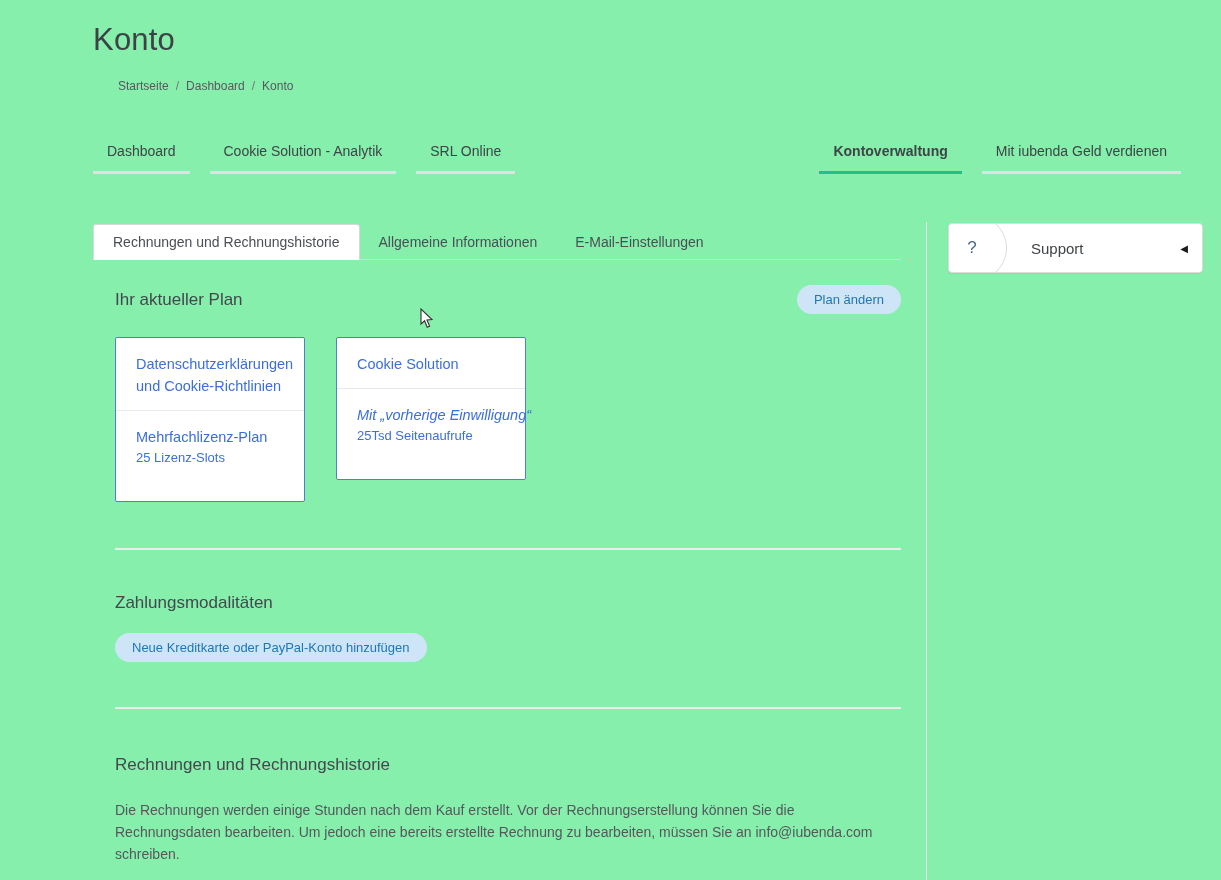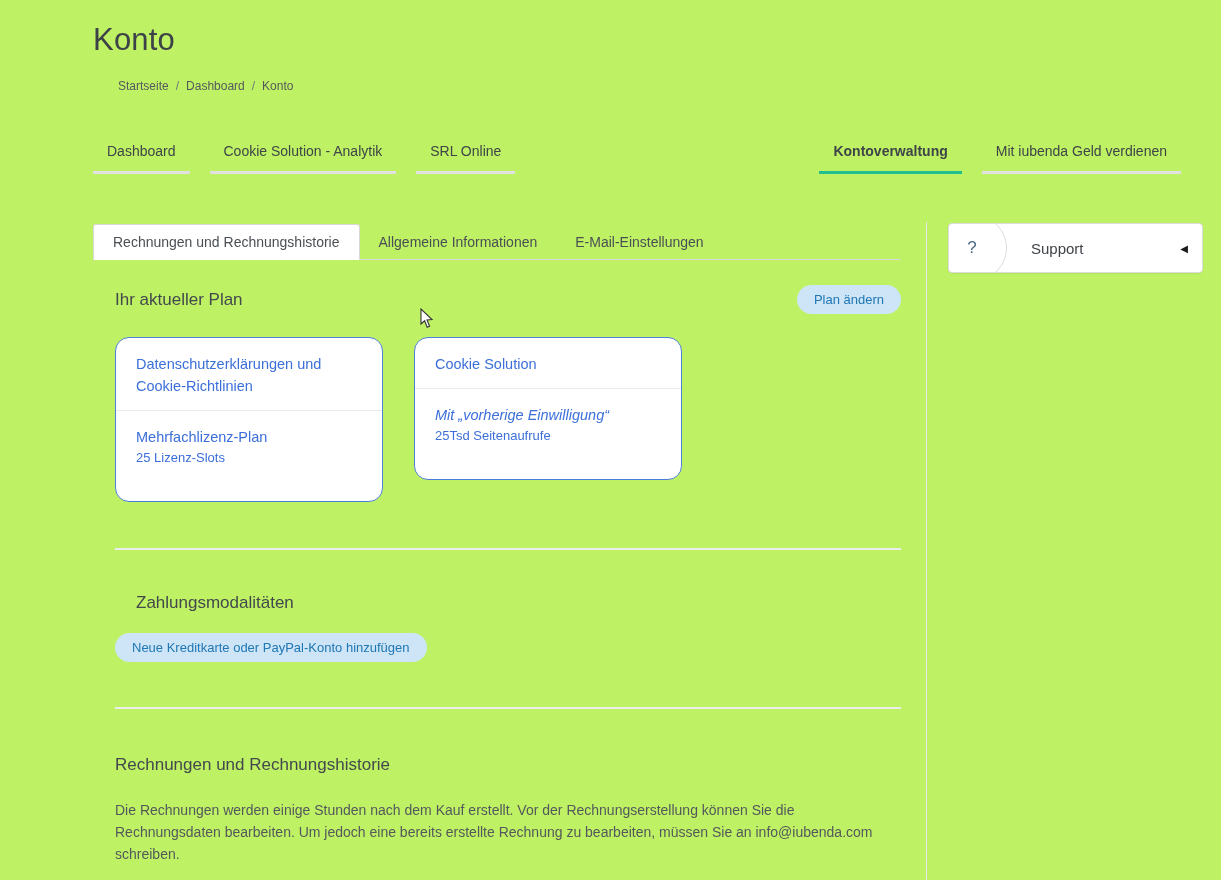--- a/index.html
+++ b/index.html
@@ -1,18 +1,18 @@
 <!DOCTYPE html>
 <html><head>
 <meta charset="utf-8">
 <style>
   * { margin:0; padding:0; box-sizing:border-box; }
   html,body { background:#fff; }
   body { font-family:"Liberation Sans", sans-serif; color:#54585c; }
-  .page { position:relative; width:1221px; height:880px; background:#bef264; overflow:hidden; }
+  .page { position:relative; width:1221px; height:880px; background:#86efac; overflow:hidden; }
 
   
   .page-title { position:absolute; left:93px; top:22px; font-size:31px; font-weight:400; color:#3d4247; letter-spacing:.2px; }
   .breadcrumb { position:absolute; left:81px; top:79px; font-size:12px; color:#55595e;margin-left:37px; }
   .breadcrumb a { color:#55595e; text-decoration:none; cursor:pointer; }
   .breadcrumb .sep { margin:0 7px; color:#74787c; }
 
   
   .main-tabs { position:absolute; left:93px; right:40px; top:143px; display:flex; justify-content:space-between; }
   .tab-group { display:flex; gap:20px; }
@@ -25,32 +25,32 @@
   .sub-tab.active { background:#fff; border:1px solid #d8d8d8; border-bottom:1px solid #fff; margin-bottom:-1px; border-radius:3px 3px 0 0; }
 
   
   .content { position:absolute; left:115px; top:285px; width:786px; }
   .section-head { font-size:17px; font-weight:400; color:#43484d; }
   .plan-head { display:flex; justify-content:space-between; align-items:center; }
   .pill-btn { background:#cde5f7; color:#2077b4; border:none; border-radius:15px; font-family:"Liberation Sans",sans-serif;
               font-size:13px; padding:7px 17px; cursor:pointer; white-space:nowrap; }
 
   .cards-row { display:flex; gap:31px; margin-top:23px; align-items:flex-start; }
-  .plan-card { width:268px; border:1px solid #4c80d8; border-radius:14px; background:#fff; color:#3b6fd9; }
+  .plan-card { width:190px; border:1px solid #4c80d8; border-radius:2px; background:#fff; color:#3b6fd9; }
   .card-sec { padding:15px 8px 13px 20px; font-size:14.5px; line-height:22px; }
   .card-sec + .card-sec { border-top:1px solid #e9e9e9; }
   .card-sec.pb-lg { padding-bottom:34px; }
   .card-sec.pb-md { padding-bottom:30px; }
   .card-detail { font-size:13px; line-height:19px; }
   .nowrap { white-space:nowrap;font-style:italic; }
 
   .hr { border:none; border-top:2px solid #ececec; margin:0; }
   .hr1 { margin-top:46px; }
   .hr2 { margin-top:45px; }
-  .payment-head { margin-top:43px;margin-left:21px; }
+  .payment-head { margin-top:43px; }
   .payment-btn { margin-top:20px; display:inline-block; }
   .invoices-head { margin-top:46px; }
   .invoices-text { margin-top:24px; font-size:14px; line-height:22px; color:#54585c; }
   .invoices-text p { margin:0; }
 
   
   .v-divider { position:absolute; left:926px; top:222px; width:1px; height:658px; background:#e7e7e7; }
   .support-widget { position:absolute; left:948px; top:223px; width:255px; height:50px; background:#fff;
                     border:1px solid #dcdcdc; border-radius:4px; box-shadow:0 1px 2px rgba(0,0,0,.05);
                     display:flex; align-items:center; cursor:pointer; }

